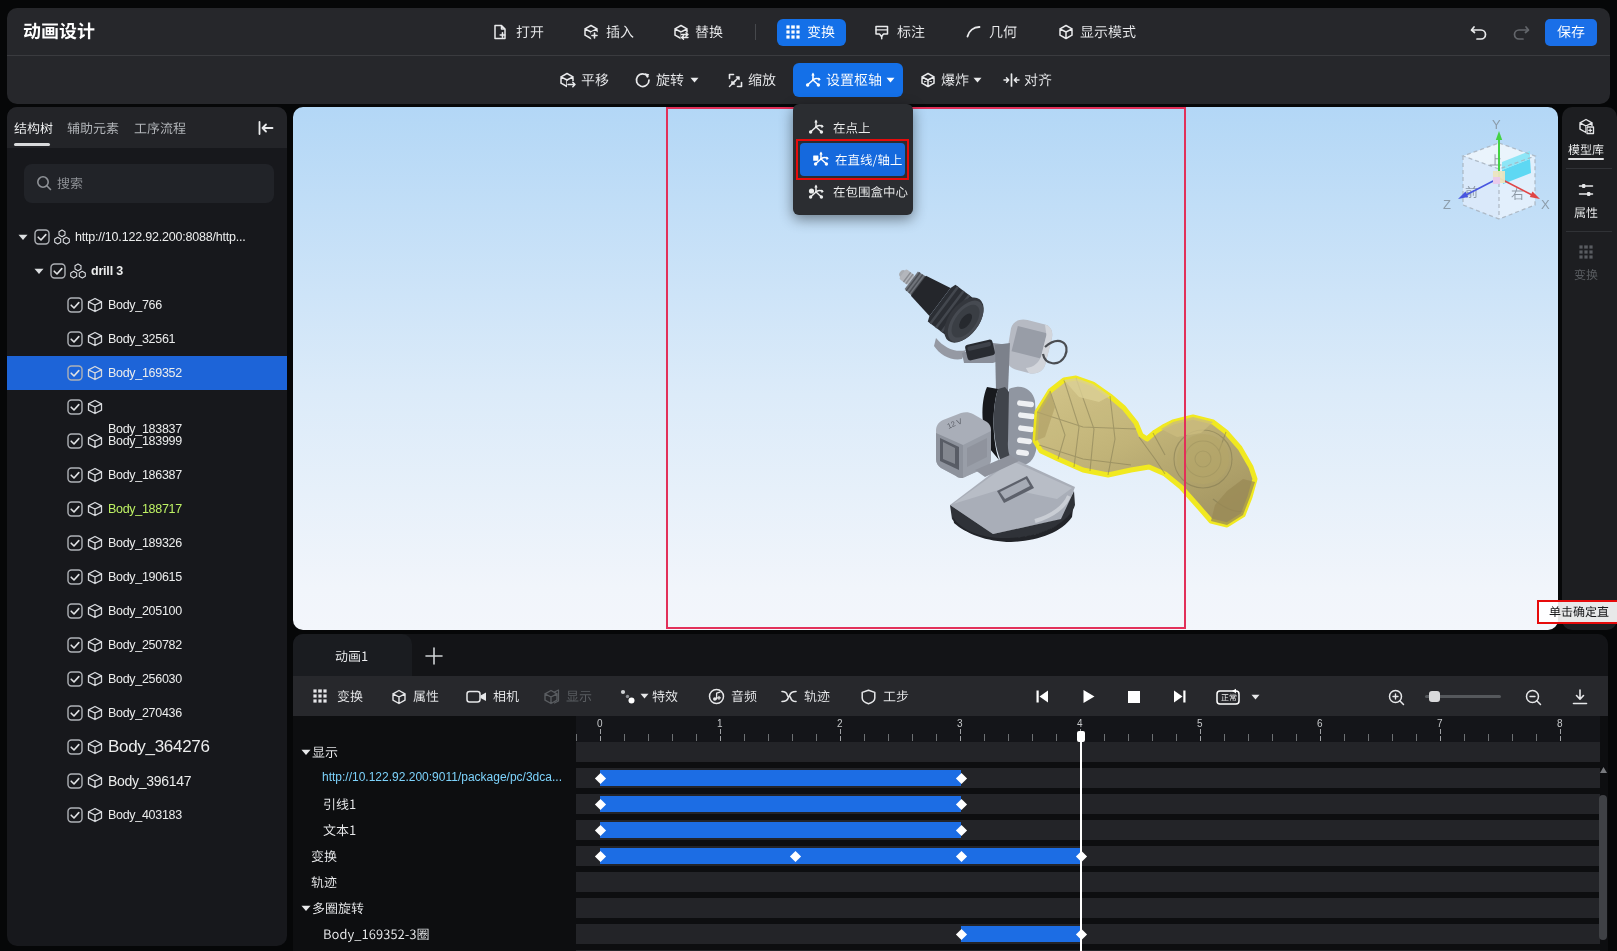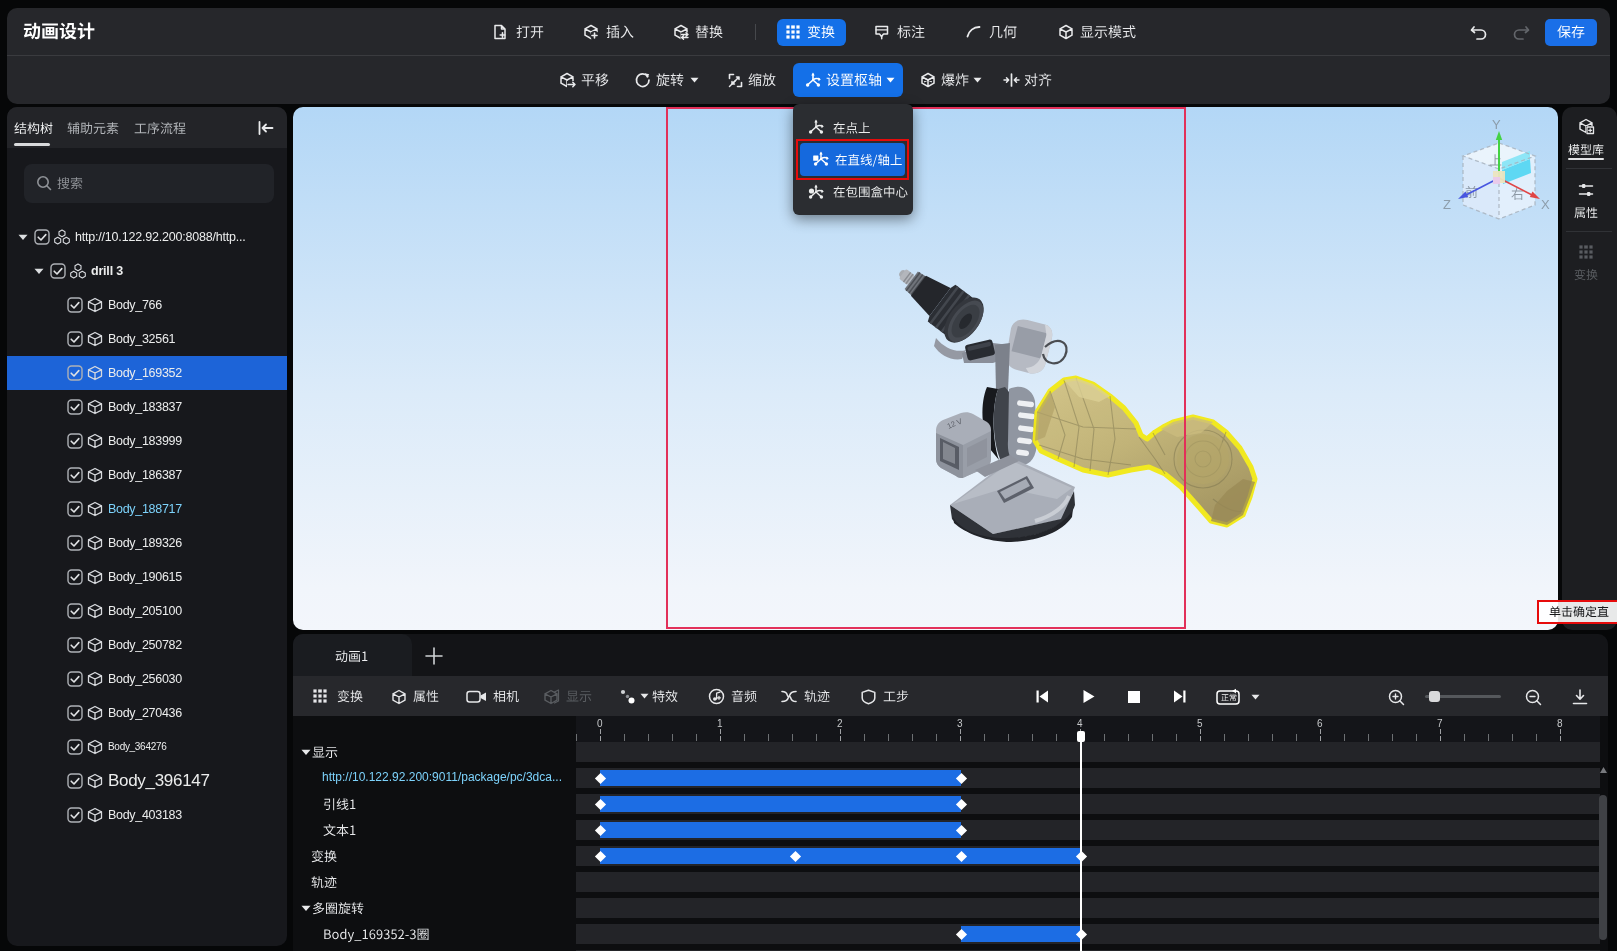--- a/index.html
+++ b/index.html
@@ -350,21 +350,21 @@
     <path d="M8 1.5 14.5 4.8 14.5 11.2 8 14.5 1.5 11.2 1.5 4.8Z M1.5 4.8 8 8 14.5 4.8 M8 8 8 14.5" fill="none" stroke="#d8dade" stroke-width="1.3" stroke-linecap="round" stroke-linejoin="round"></path>
   </svg>
 <div style="position:absolute;left:108px;top:363.6px;font-size:12.5px;line-height:18.8px;color:#eceded;font-weight:400;white-space:nowrap;letter-spacing:-0.3px">Body_169352</div>
 <svg style="position:absolute;left:67px;top:399px;overflow:visible;" width="16" height="16">
     <rect x="1" y="1" width="14" height="14" rx="3.5" fill="none" stroke="#aeb1b6" stroke-width="1.4"></rect>
     <path d="M4.2 8.2 7 11 11.8 5.6" fill="none" stroke="#dfe1e3" stroke-width="1.6" stroke-linecap="round" stroke-linejoin="round"></path>
   </svg>
 <svg style="position:absolute;left:87px;top:399px;overflow:visible;" width="17" height="16">
     <path d="M8 1.5 14.5 4.8 14.5 11.2 8 14.5 1.5 11.2 1.5 4.8Z M1.5 4.8 8 8 14.5 4.8 M8 8 8 14.5" fill="none" stroke="#d8dade" stroke-width="1.3" stroke-linecap="round" stroke-linejoin="round"></path>
   </svg>
-<div style="position:absolute;left:108px;top:398px;font-size:12.5px;line-height:18.8px;color:#eceded;font-weight:400;white-space:nowrap;letter-spacing:-0.3px">Body_183837</div>
+<div style="position:absolute;left:108px;top:420px;font-size:12.5px;line-height:18.8px;color:#eceded;font-weight:400;white-space:nowrap;letter-spacing:-0.3px">Body_183837</div>
 <svg style="position:absolute;left:67px;top:433px;overflow:visible;" width="16" height="16">
     <rect x="1" y="1" width="14" height="14" rx="3.5" fill="none" stroke="#aeb1b6" stroke-width="1.4"></rect>
     <path d="M4.2 8.2 7 11 11.8 5.6" fill="none" stroke="#dfe1e3" stroke-width="1.6" stroke-linecap="round" stroke-linejoin="round"></path>
   </svg>
 <svg style="position:absolute;left:87px;top:433px;overflow:visible;" width="17" height="16">
     <path d="M8 1.5 14.5 4.8 14.5 11.2 8 14.5 1.5 11.2 1.5 4.8Z M1.5 4.8 8 8 14.5 4.8 M8 8 8 14.5" fill="none" stroke="#d8dade" stroke-width="1.3" stroke-linecap="round" stroke-linejoin="round"></path>
   </svg>
 <div style="position:absolute;left:108px;top:431.6px;font-size:12.5px;line-height:18.8px;color:#eceded;font-weight:400;white-space:nowrap;letter-spacing:-0.3px">Body_183999</div>
 <svg style="position:absolute;left:67px;top:467px;overflow:visible;" width="16" height="16">
     <rect x="1" y="1" width="14" height="14" rx="3.5" fill="none" stroke="#aeb1b6" stroke-width="1.4"></rect>
@@ -374,21 +374,21 @@
     <path d="M8 1.5 14.5 4.8 14.5 11.2 8 14.5 1.5 11.2 1.5 4.8Z M1.5 4.8 8 8 14.5 4.8 M8 8 8 14.5" fill="none" stroke="#d8dade" stroke-width="1.3" stroke-linecap="round" stroke-linejoin="round"></path>
   </svg>
 <div style="position:absolute;left:108px;top:465.6px;font-size:12.5px;line-height:18.8px;color:#eceded;font-weight:400;white-space:nowrap;letter-spacing:-0.3px">Body_186387</div>
 <svg style="position:absolute;left:67px;top:501px;overflow:visible;" width="16" height="16">
     <rect x="1" y="1" width="14" height="14" rx="3.5" fill="none" stroke="#aeb1b6" stroke-width="1.4"></rect>
     <path d="M4.2 8.2 7 11 11.8 5.6" fill="none" stroke="#dfe1e3" stroke-width="1.6" stroke-linecap="round" stroke-linejoin="round"></path>
   </svg>
 <svg style="position:absolute;left:87px;top:501px;overflow:visible;" width="17" height="16">
     <path d="M8 1.5 14.5 4.8 14.5 11.2 8 14.5 1.5 11.2 1.5 4.8Z M1.5 4.8 8 8 14.5 4.8 M8 8 8 14.5" fill="none" stroke="#d8dade" stroke-width="1.3" stroke-linecap="round" stroke-linejoin="round"></path>
   </svg>
-<div style="position:absolute;left:108px;top:499.6px;font-size:12.5px;line-height:18.8px;color:#7dd3fc;font-weight:400;white-space:nowrap;letter-spacing:-0.3px">Body_188717</div>
+<div style="position:absolute;left:108px;top:499.6px;font-size:12.5px;line-height:18.8px;color:#bef264;font-weight:400;white-space:nowrap;letter-spacing:-0.3px">Body_188717</div>
 <svg style="position:absolute;left:67px;top:535px;overflow:visible;" width="16" height="16">
     <rect x="1" y="1" width="14" height="14" rx="3.5" fill="none" stroke="#aeb1b6" stroke-width="1.4"></rect>
     <path d="M4.2 8.2 7 11 11.8 5.6" fill="none" stroke="#dfe1e3" stroke-width="1.6" stroke-linecap="round" stroke-linejoin="round"></path>
   </svg>
 <svg style="position:absolute;left:87px;top:535px;overflow:visible;" width="17" height="16">
     <path d="M8 1.5 14.5 4.8 14.5 11.2 8 14.5 1.5 11.2 1.5 4.8Z M1.5 4.8 8 8 14.5 4.8 M8 8 8 14.5" fill="none" stroke="#d8dade" stroke-width="1.3" stroke-linecap="round" stroke-linejoin="round"></path>
   </svg>
 <div style="position:absolute;left:108px;top:533.6px;font-size:12.5px;line-height:18.8px;color:#eceded;font-weight:400;white-space:nowrap;letter-spacing:-0.3px">Body_189326</div>
 <svg style="position:absolute;left:67px;top:569px;overflow:visible;" width="16" height="16">
     <rect x="1" y="1" width="14" height="14" rx="3.5" fill="none" stroke="#aeb1b6" stroke-width="1.4"></rect>
@@ -430,29 +430,29 @@
     <path d="M8 1.5 14.5 4.8 14.5 11.2 8 14.5 1.5 11.2 1.5 4.8Z M1.5 4.8 8 8 14.5 4.8 M8 8 8 14.5" fill="none" stroke="#d8dade" stroke-width="1.3" stroke-linecap="round" stroke-linejoin="round"></path>
   </svg>
 <div style="position:absolute;left:108px;top:703.6px;font-size:12.5px;line-height:18.8px;color:#eceded;font-weight:400;white-space:nowrap;letter-spacing:-0.3px">Body_270436</div>
 <svg style="position:absolute;left:67px;top:739px;overflow:visible;" width="16" height="16">
     <rect x="1" y="1" width="14" height="14" rx="3.5" fill="none" stroke="#aeb1b6" stroke-width="1.4"></rect>
     <path d="M4.2 8.2 7 11 11.8 5.6" fill="none" stroke="#dfe1e3" stroke-width="1.6" stroke-linecap="round" stroke-linejoin="round"></path>
   </svg>
 <svg style="position:absolute;left:87px;top:739px;overflow:visible;" width="17" height="16">
     <path d="M8 1.5 14.5 4.8 14.5 11.2 8 14.5 1.5 11.2 1.5 4.8Z M1.5 4.8 8 8 14.5 4.8 M8 8 8 14.5" fill="none" stroke="#d8dade" stroke-width="1.3" stroke-linecap="round" stroke-linejoin="round"></path>
   </svg>
-<div style="position:absolute;left:108px;top:737.6px;font-size:10px;line-height:18.8px;color:#eceded;font-weight:400;white-space:nowrap;letter-spacing:-0.3px">Body_364276</div>
+<div style="position:absolute;left:108px;top:737.6px;font-size:17px;line-height:18.8px;color:#eceded;font-weight:400;white-space:nowrap;letter-spacing:-0.3px">Body_364276</div>
 <svg style="position:absolute;left:67px;top:773px;overflow:visible;" width="16" height="16">
     <rect x="1" y="1" width="14" height="14" rx="3.5" fill="none" stroke="#aeb1b6" stroke-width="1.4"></rect>
     <path d="M4.2 8.2 7 11 11.8 5.6" fill="none" stroke="#dfe1e3" stroke-width="1.6" stroke-linecap="round" stroke-linejoin="round"></path>
   </svg>
 <svg style="position:absolute;left:87px;top:773px;overflow:visible;" width="17" height="16">
     <path d="M8 1.5 14.5 4.8 14.5 11.2 8 14.5 1.5 11.2 1.5 4.8Z M1.5 4.8 8 8 14.5 4.8 M8 8 8 14.5" fill="none" stroke="#d8dade" stroke-width="1.3" stroke-linecap="round" stroke-linejoin="round"></path>
   </svg>
-<div style="position:absolute;left:108px;top:771.6px;font-size:17px;line-height:18.8px;color:#eceded;font-weight:400;white-space:nowrap;letter-spacing:-0.3px">Body_396147</div>
+<div style="position:absolute;left:108px;top:771.6px;font-size:14px;line-height:18.8px;color:#eceded;font-weight:400;white-space:nowrap;letter-spacing:-0.3px">Body_396147</div>
 <svg style="position:absolute;left:67px;top:807px;overflow:visible;" width="16" height="16">
     <rect x="1" y="1" width="14" height="14" rx="3.5" fill="none" stroke="#aeb1b6" stroke-width="1.4"></rect>
     <path d="M4.2 8.2 7 11 11.8 5.6" fill="none" stroke="#dfe1e3" stroke-width="1.6" stroke-linecap="round" stroke-linejoin="round"></path>
   </svg>
 <svg style="position:absolute;left:87px;top:807px;overflow:visible;" width="17" height="16">
     <path d="M8 1.5 14.5 4.8 14.5 11.2 8 14.5 1.5 11.2 1.5 4.8Z M1.5 4.8 8 8 14.5 4.8 M8 8 8 14.5" fill="none" stroke="#d8dade" stroke-width="1.3" stroke-linecap="round" stroke-linejoin="round"></path>
   </svg>
 <div style="position:absolute;left:108px;top:805.6px;font-size:12.5px;line-height:18.8px;color:#eceded;font-weight:400;white-space:nowrap;letter-spacing:-0.3px">Body_403183</div>
 <div style="position:absolute;left:293px;top:107px;width:1265px;height:523px;border-radius:10px;background:linear-gradient(#b3d7f6,#dcebf9 55%,#f1f5fb 92%,#f3f6fb);overflow:hidden">
     <svg width="1265" height="523" viewBox="0 0 1265 523" style="position:absolute;left:0;top:0">

